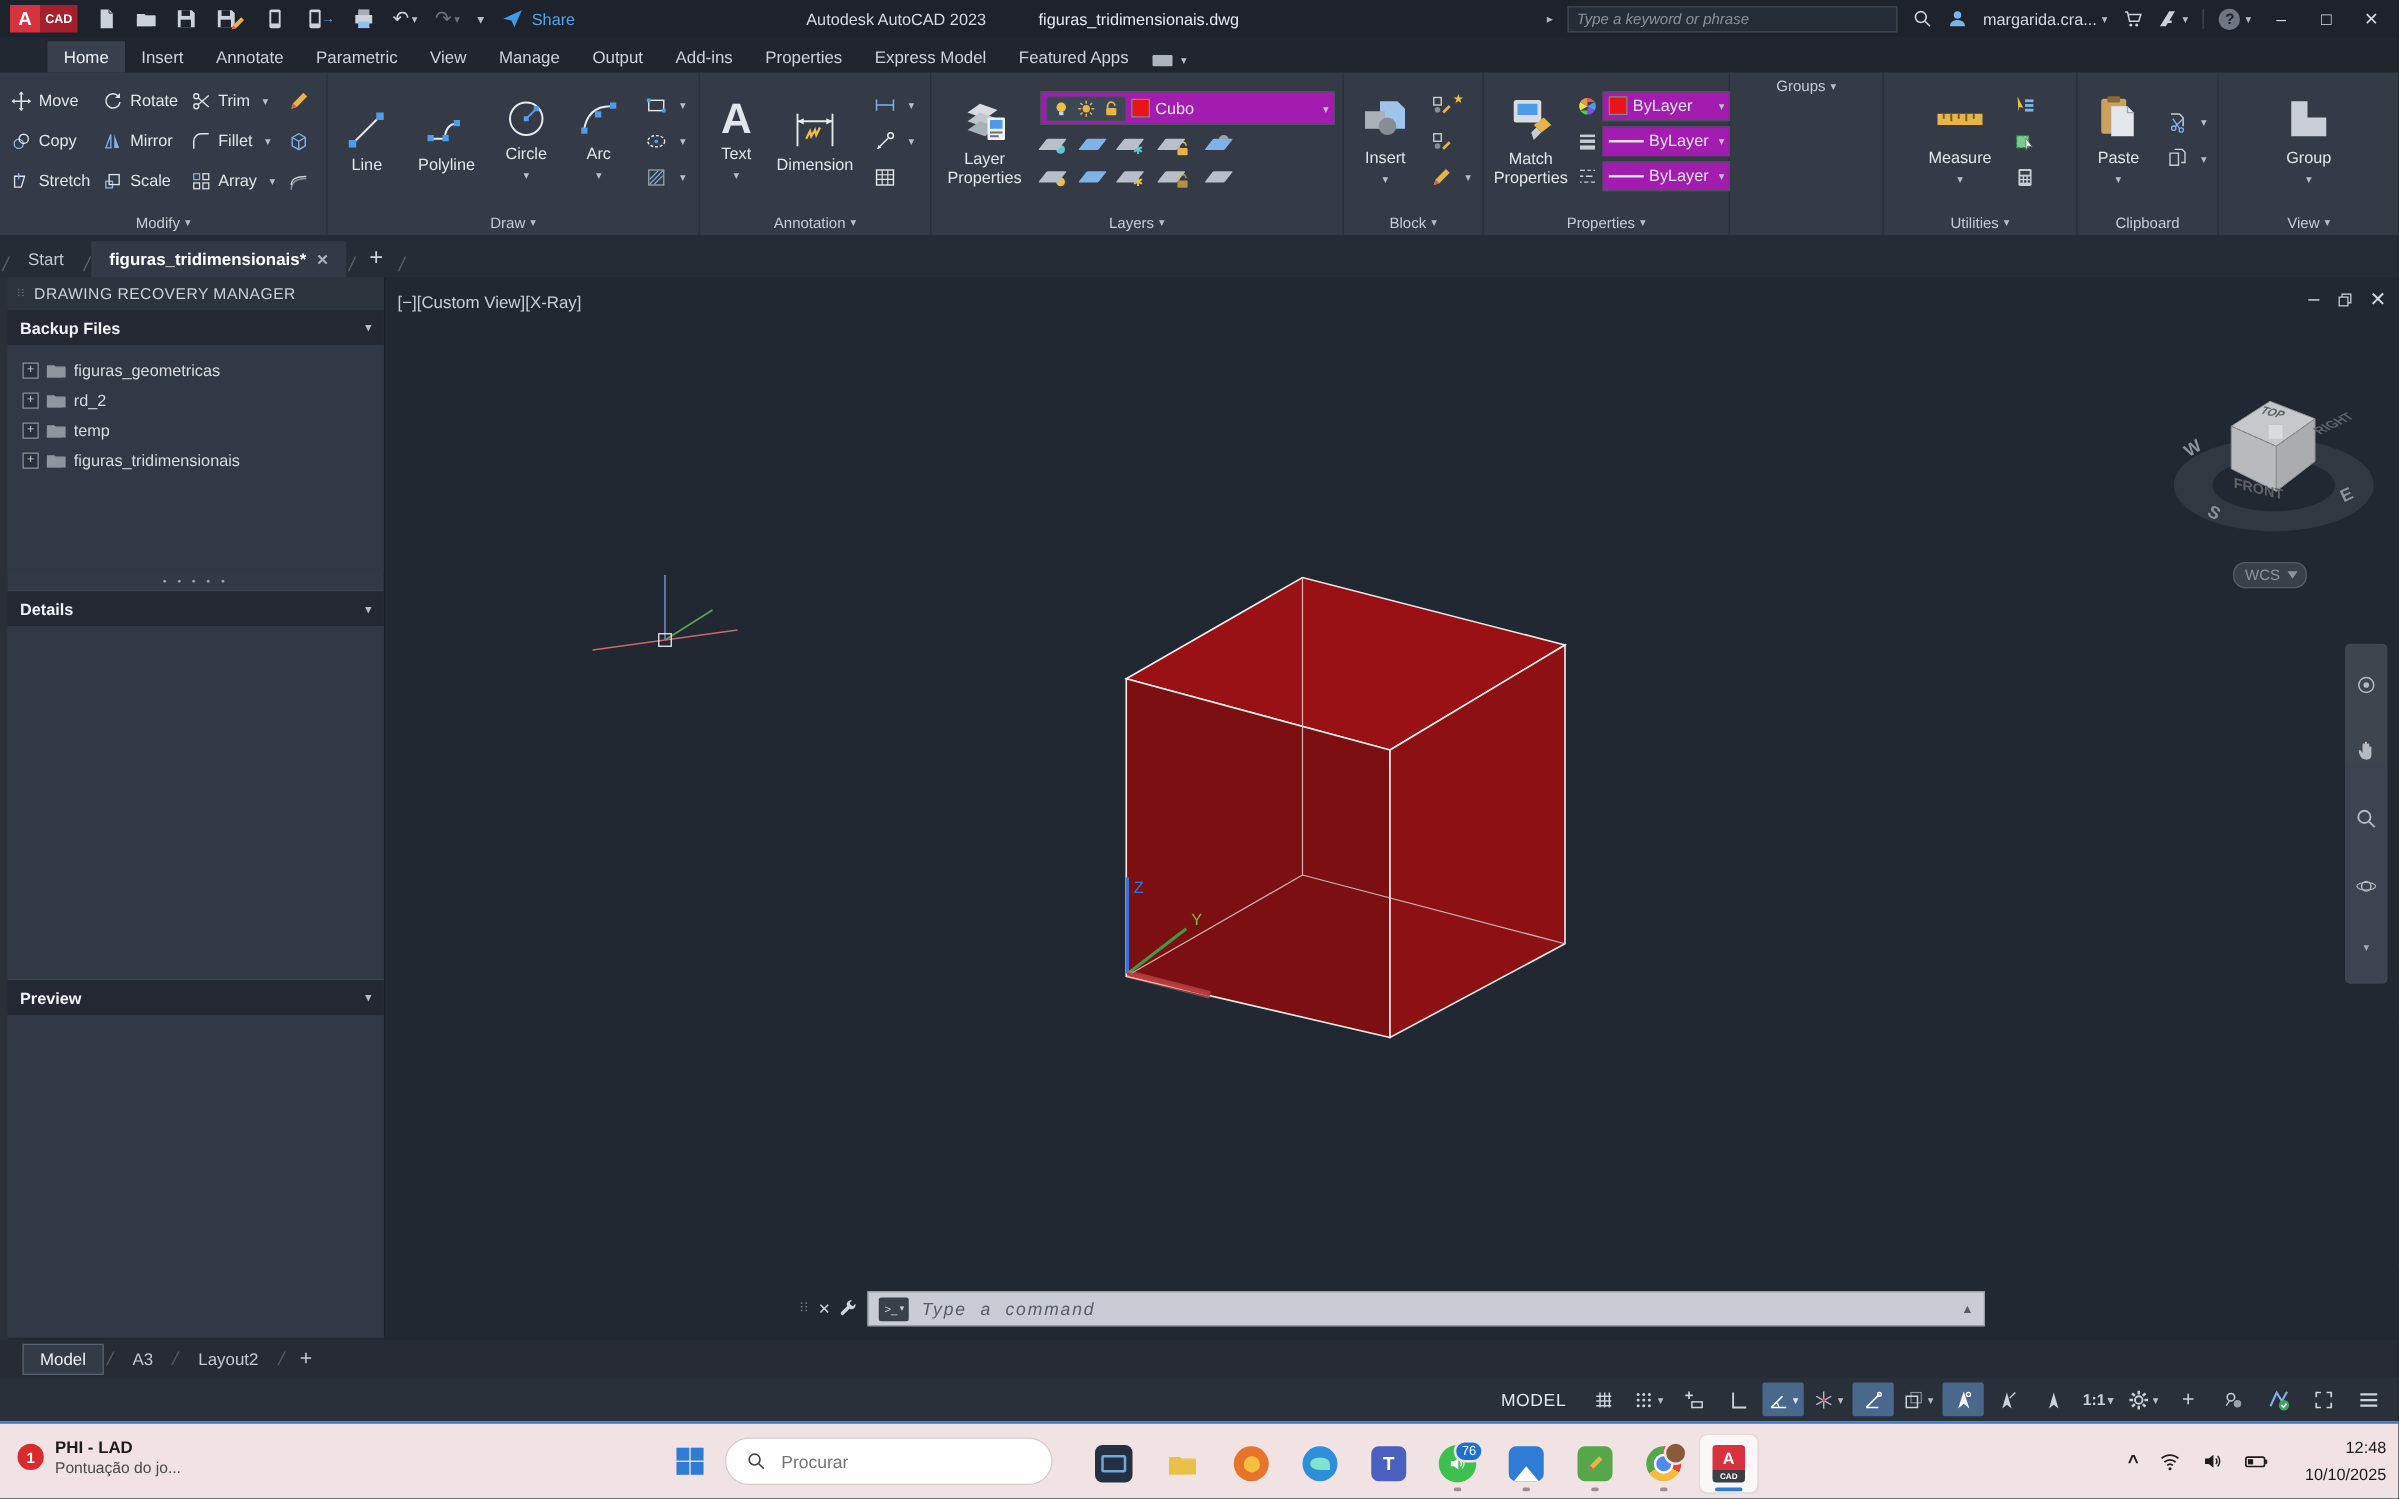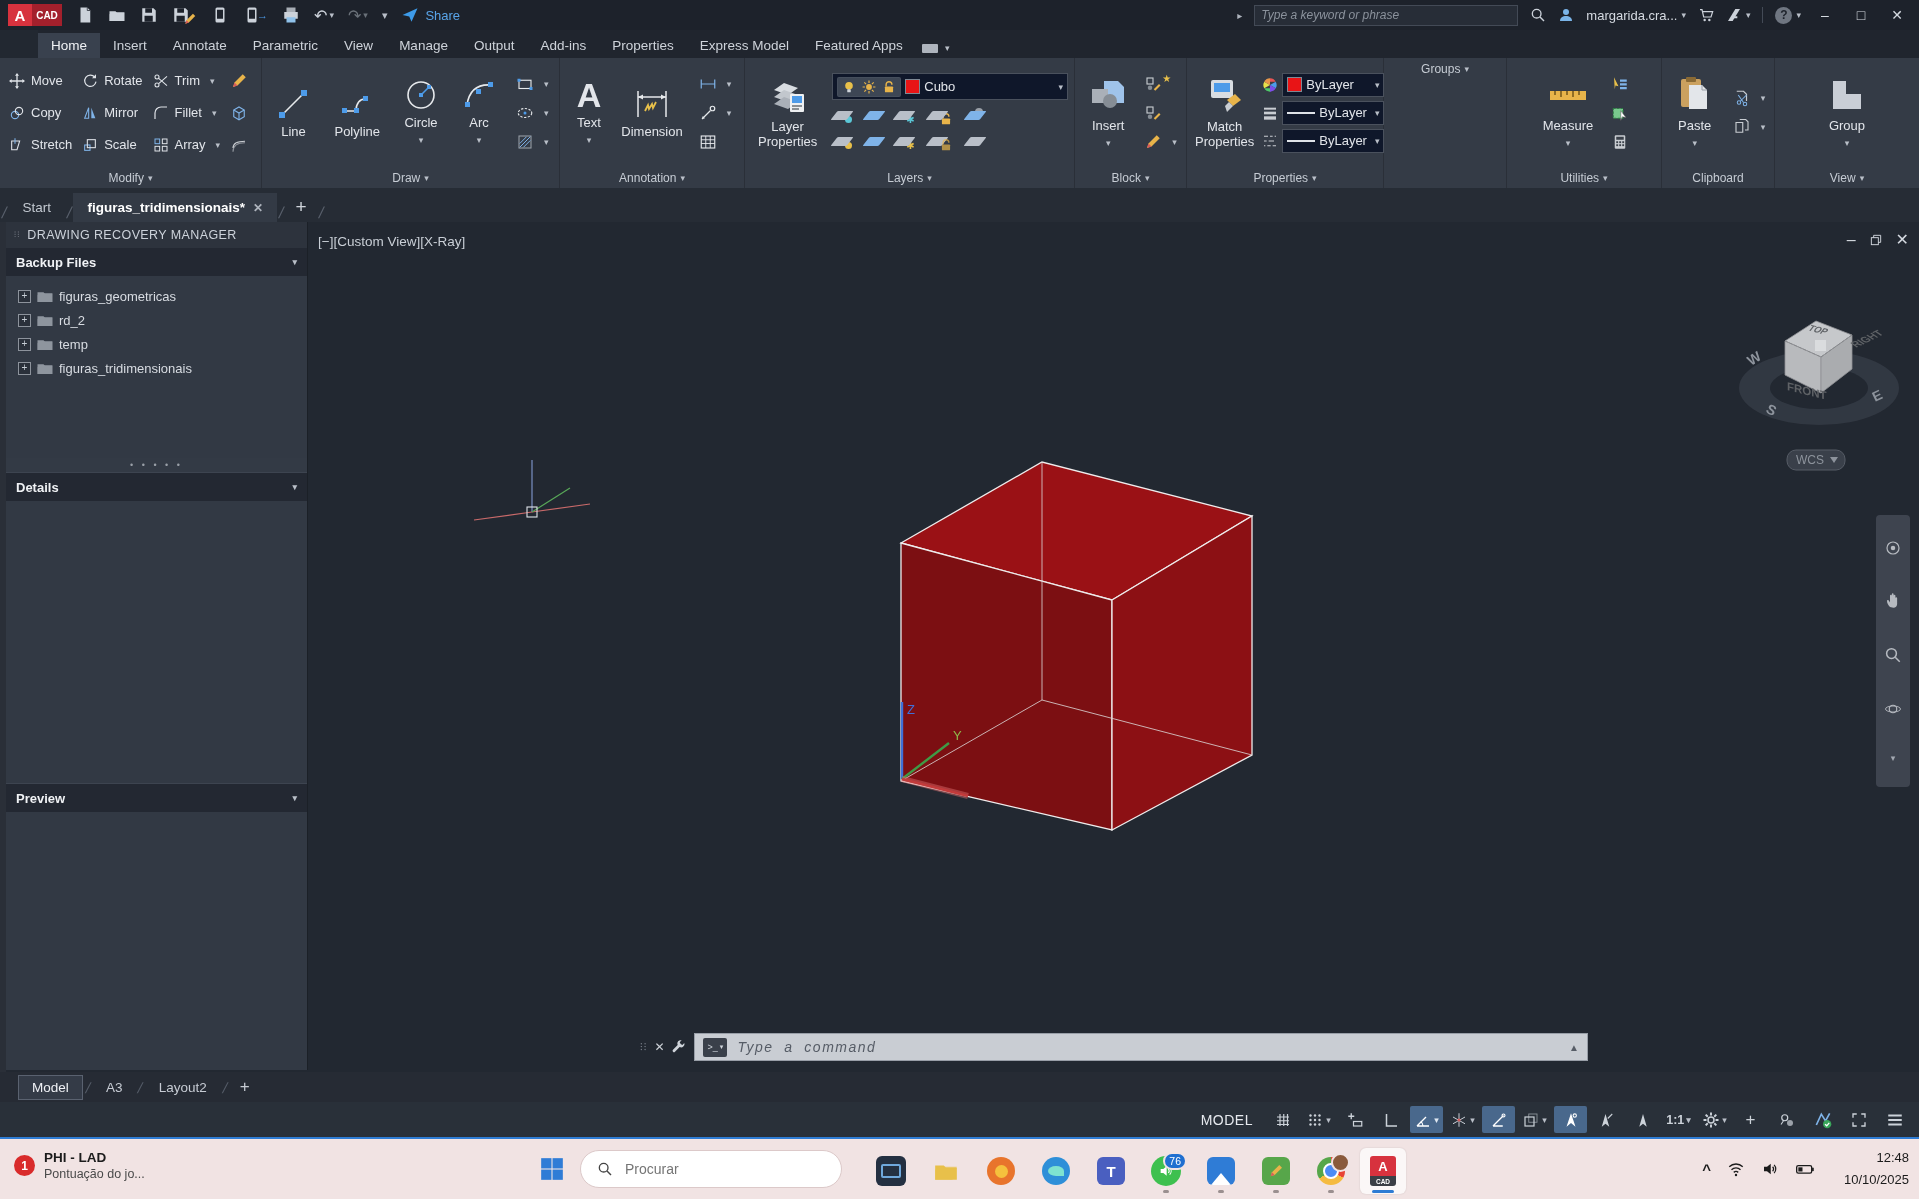--- a/index.html
+++ b/index.html
@@ -35,21 +35,21 @@
   .rtab-extra .bar{width:16px;height:9px;background:#aeb4bd;border-radius:1px;}
 
   
   .ribbon{position:absolute;left:0;top:58px;width:100%;height:130px;background:#343b46;display:flex;}
   .rpanel{height:100%;display:flex;flex-direction:column;border-right:1px solid #2a2f38;box-sizing:border-box;}
   .rpanel-content{flex:1;display:flex;align-items:center;padding:4px 6px;box-sizing:border-box;}
   .rpanel-label{height:21px;display:flex;align-items:center;justify-content:center;color:#c6ccd4;font-size:12px;}
   .rtool{display:flex;align-items:center;gap:6px;padding:2px 3px;color:#e2e5ea;font-size:13px;white-space:nowrap;}
   .rbig{display:flex;flex-direction:column;align-items:center;justify-content:center;gap:3px;color:#e2e5ea;font-size:13px;padding:0 7px;text-align:center;line-height:15px;}
   .rcol{display:flex;flex-direction:column;justify-content:center;gap:7px;}
-  .combo{display:flex;align-items:center;background:#0f172a;border:1px solid #4a515d;height:24px;padding:0 4px;gap:4px;color:#e2e5ea;font-size:13px;box-sizing:border-box;}
+  .combo{display:flex;align-items:center;background:#a21caf;border:1px solid #4a515d;height:24px;padding:0 4px;gap:4px;color:#e2e5ea;font-size:13px;box-sizing:border-box;}
   .swatch{width:13px;height:13px;background:#e81416;border:1px solid #7e8893;}
   .grow{flex:1}
   .minipar{width:16px;height:9px;background:#b9bfc8;transform:skewX(-38deg);border-radius:1px;}
   .hl{background:#3d4654;border:1px solid #55607053;border-radius:2px;}
   .gsel-hl{outline:1.5px solid #5f9bd6;background:#3a4656;border-radius:2px;}
 
   
   .filetabs{position:absolute;left:0;top:188px;width:100%;height:34px;background:#262c35;display:flex;align-items:flex-end;color:#c3c9d1;font-size:13.5px;}
   .ftab{display:flex;align-items:center;gap:8px;padding:7px 14px;}
   .ftab.active{background:#333a45;color:#fff;font-weight:bold;}
@@ -551,20 +551,24 @@
           <span style="font-size:16px">↷</span>
           <span class="dd-lone" style="color:#6a7179">▾</span>
         </span>
       <span class="dd-lone" style="font-size:11px">▾</span>
       <span class="row" style="gap:6px;color:#59a4e8">
         <svg class="s18">
             <use href="#i-plane"></use>
           </svg>
           <span>Share</span>
       </span>
+    </div>
+    <div class="title-center">
+      <span>Autodesk AutoCAD 2023</span>
+      <span class="doc">figuras_tridimensionais.dwg</span>
     </div>
     <div class="tb-right">
       <span style="color:#aeb4bd;font-size:10px">▸</span>
       <input class="kw-input" placeholder="Type a keyword or phrase" style="">
       <span class="ico" style="color:#ccd2da">
           <svg class="s16">
             <use href="#i-search"></use>
           </svg>
         </span>
       <span class="ico">

